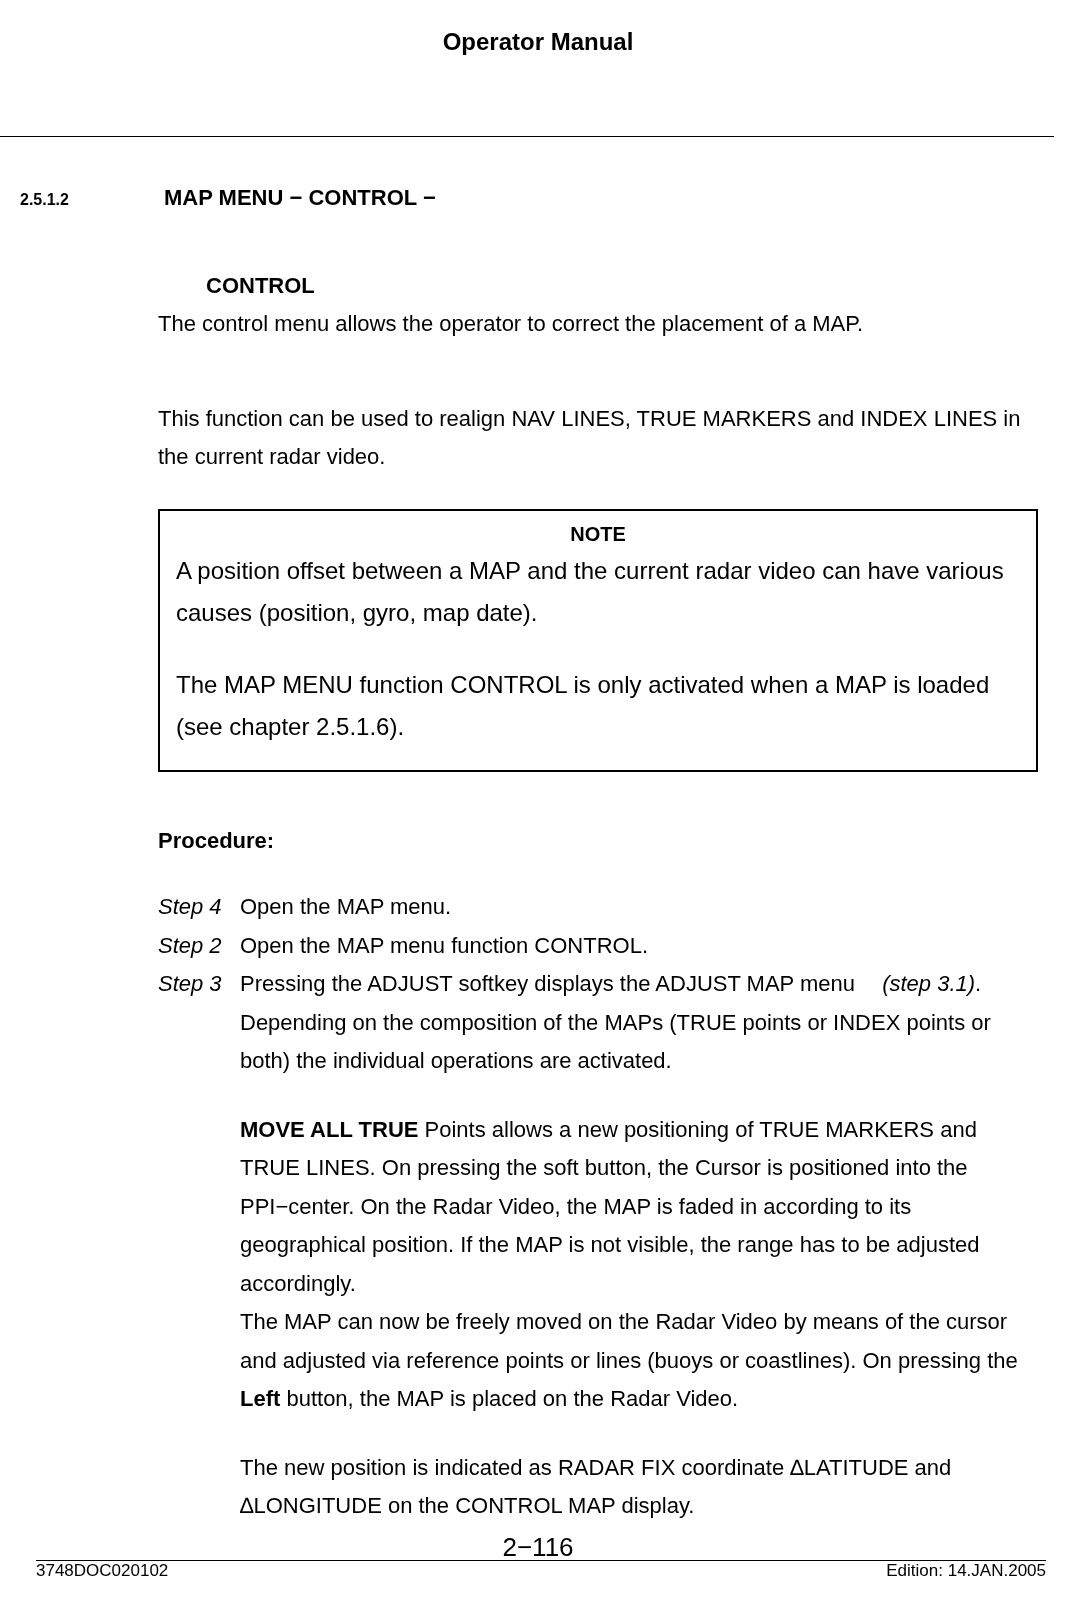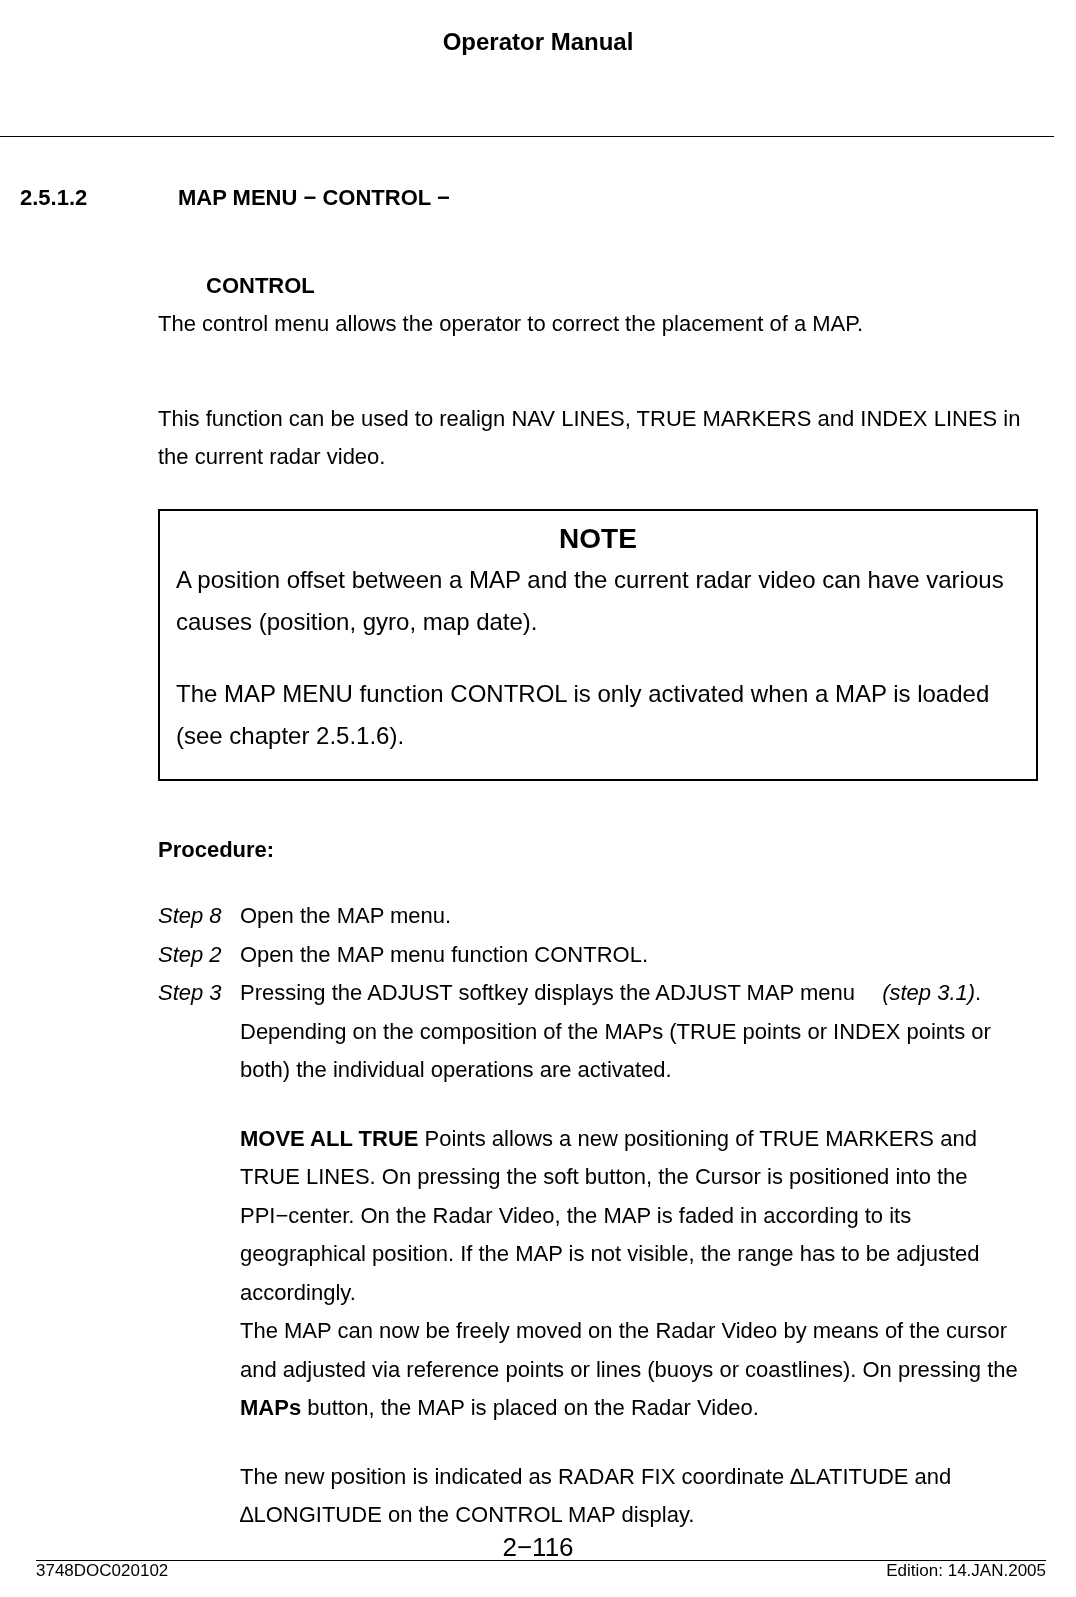--- a/index.html
+++ b/index.html
@@ -28,23 +28,23 @@
     }
     .content-wrap {
       margin-top: 36px;
       padding-right: 38px;
     }
     .section-row {
       display: flex;
       align-items: baseline;
     }
     .section-num {
-      width: 178px;
+      width: 164px;
       font-weight: bold;
-      font-size: 22px;
+      font-size: 16px;
       padding-left: 20px;
     }
     .section-head {
       font-weight: bold;
       font-size: 22px;
       margin-top: 12px;
     }
     .indent-block {
       margin-left: 158px;
     }
@@ -61,21 +61,21 @@
     }
     .gap1 { height: 58px; }
     .note-box {
       border: 2px solid #000;
       margin-top: 34px;
       padding: 12px 16px 22px 16px;
     }
     .note-title {
       text-align: center;
       font-weight: bold;
-      font-size: 28px;
+      font-size: 20px;
       margin-bottom: 4px;
     }
     .note-body {
       font-size: 24px;
       line-height: 1.75;
     }
     .note-gap { height: 30px; }
     .proc-head {
       font-weight: bold;
       font-size: 22px;
@@ -151,37 +151,37 @@
     <div class="note-box">
       <div class="note-title">NOTE</div>
       <div class="note-body">A position offset between a MAP and the current radar video can have various causes (position, gyro, map date).</div>
       <div class="note-gap"></div>
       <div class="note-body">The MAP MENU function CONTROL is only activated when a MAP is loaded (see chapter 2.5.1.6).</div>
     </div>
 
     <div class="proc-head">Procedure:</div>
 
     <div class="step-row">
-      <div class="step-label">Step 8</div>
+      <div class="step-label">Step 4</div>
       <div class="step-body">Open the MAP menu.</div>
     </div>
     <div class="step-row">
       <div class="step-label">Step 2</div>
       <div class="step-body">Open the MAP menu function CONTROL.</div>
     </div>
     <div class="step-row">
       <div class="step-label">Step 3</div>
       <div class="step-body">
         <span>Pressing the ADJUST softkey displays the ADJUST MAP menu </span><span class="italic">(step 3.1)</span><span>. Depending on the composition of the MAPs (TRUE points or INDEX points or both) the individual operations are activated.</span>
 
         <div class="sub-para">
           <span class="bold">MOVE ALL TRUE</span><span> Points allows a new positioning of TRUE MARKERS and TRUE LINES. On pressing the soft button, the Cursor is positioned into the PPI−center. On the Radar Video, the MAP is faded in according to its geographical position. If the MAP is not visible, the range has to be adjusted accordingly.</span>
         </div>
         <div>
-          <span>The MAP can now be freely moved on the Radar Video by means of the cursor and adjusted via reference points or lines (buoys or coastlines). On pressing the </span><span class="bold">MAPs</span><span> button, the MAP is placed on the Radar Video.</span>
+          <span>The MAP can now be freely moved on the Radar Video by means of the cursor and adjusted via reference points or lines (buoys or coastlines). On pressing the </span><span class="bold">Left</span><span> button, the MAP is placed on the Radar Video.</span>
         </div>
         <div class="sub-para2">
           <span>The new position is indicated as RADAR FIX coordinate ∆LATITUDE and ∆LONGITUDE on the CONTROL MAP display.</span>
         </div>
       </div>
     </div>
 
   </div>
 </div>
 

